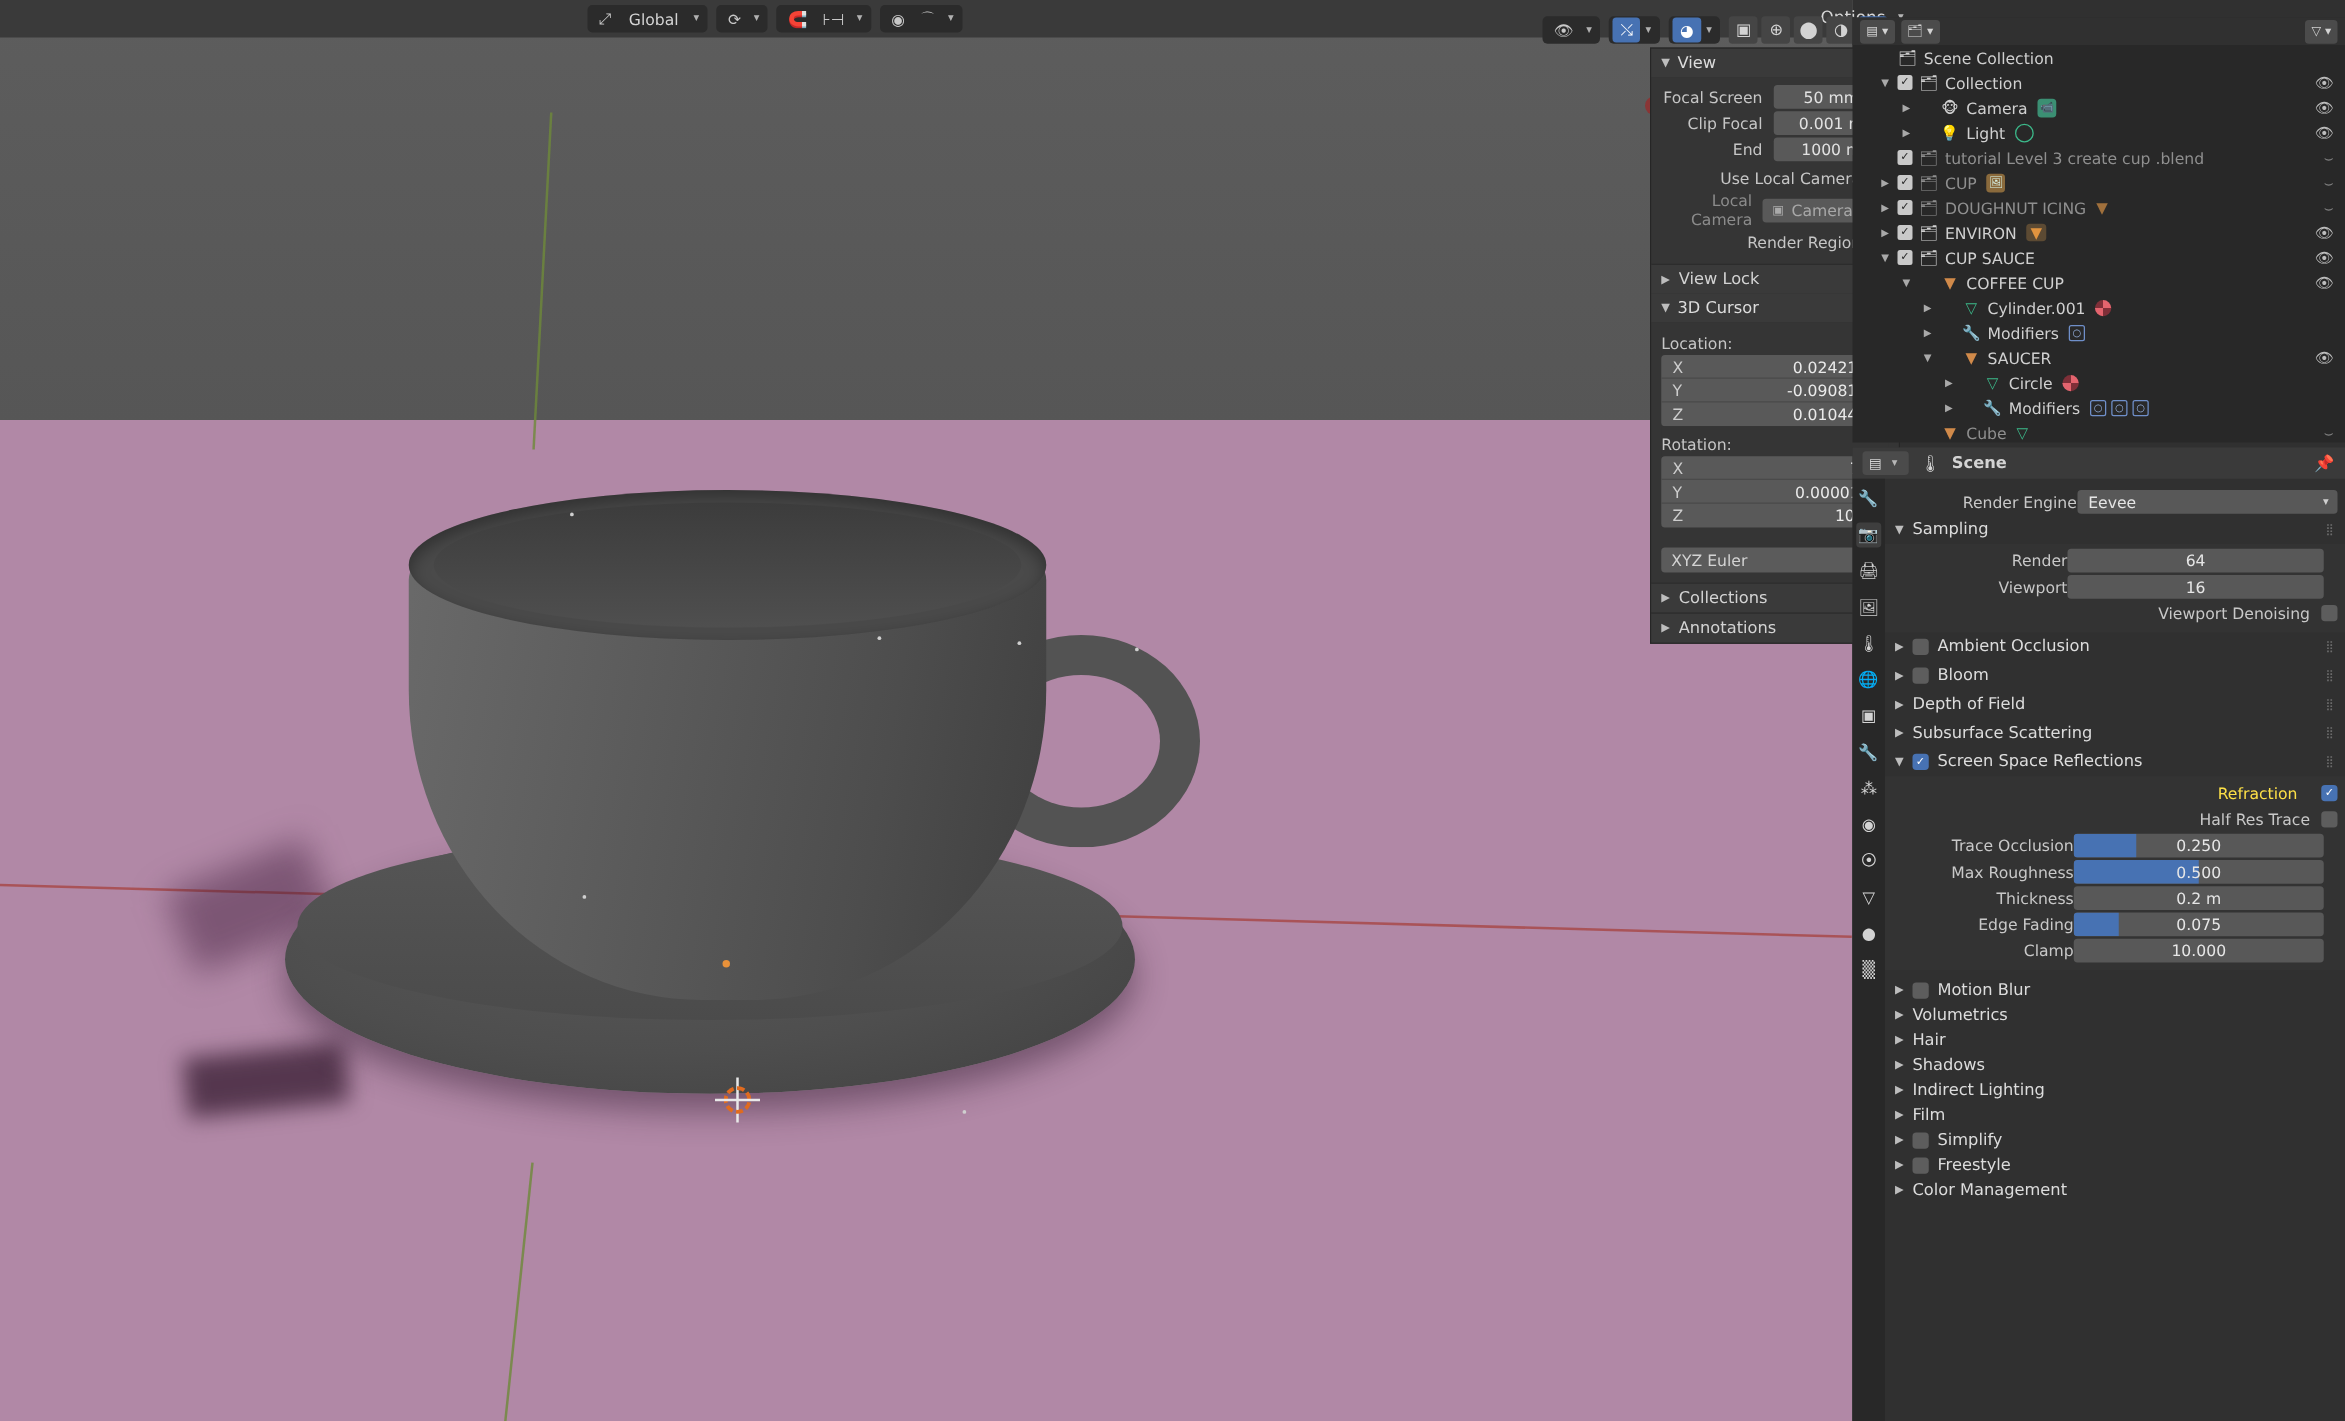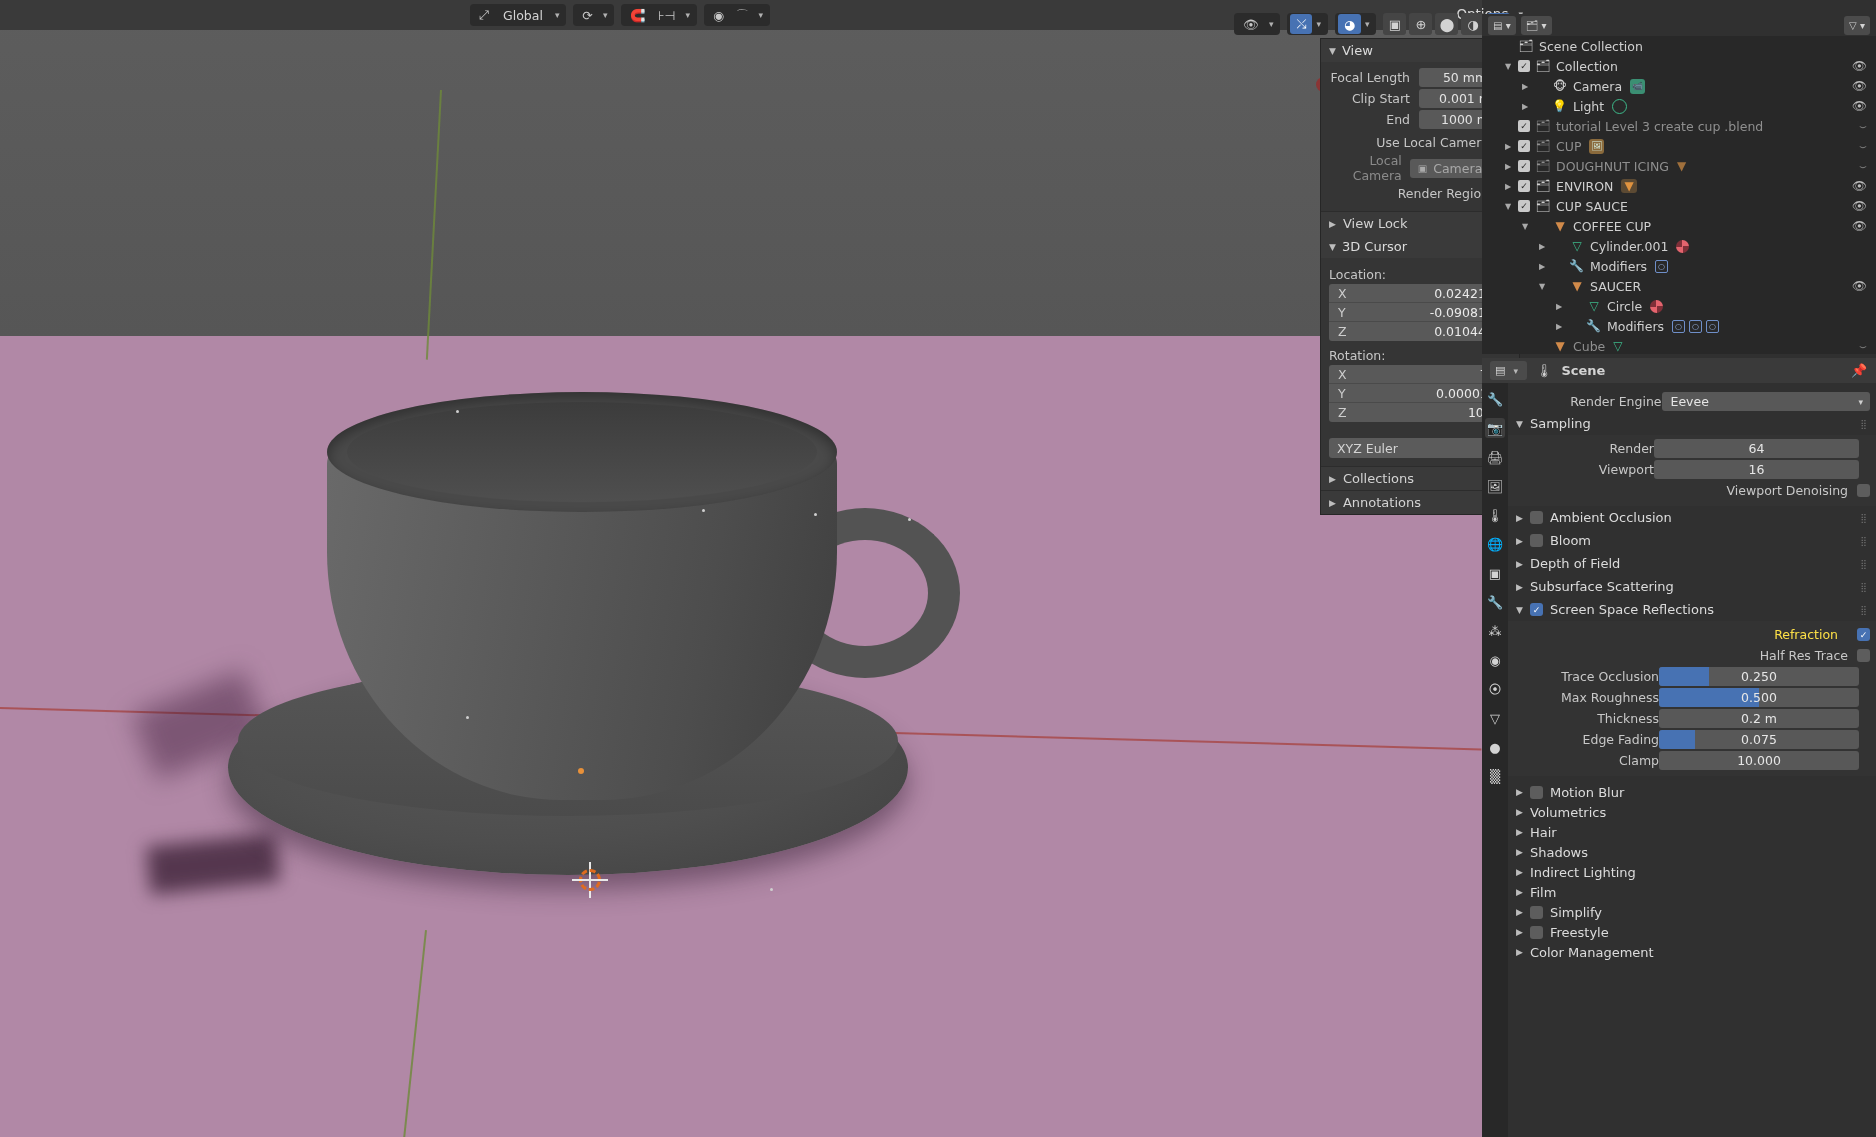--- a/index.html
+++ b/index.html
@@ -287,25 +287,25 @@
   </div>
 
   <div id="npanel">
     <div class="np-sect-hdr">
       <span class="tri">▼</span>
       <span>View</span>
       <span class="dots">⣿</span>
     </div>
     <div class="np-body">
       <div class="np-row">
-        <span class="np-lbl">Focal Length</span>
+        <span class="np-lbl">Focal Screen</span>
         <span class="np-val">50 mm</span>
       </div>
       <div class="np-row">
-        <span class="np-lbl">Clip Start</span>
+        <span class="np-lbl">Clip Focal</span>
         <span class="np-val">0.001 m</span>
       </div>
       <div class="np-row">
         <span class="np-lbl">End</span>
         <span class="np-val">1000 m</span>
       </div>
       <div class="np-row" style="margin-top:6px;">
         <span class="np-lbl-w">Use Local Camera</span>
         <span class="np-chk"></span>
       </div>

